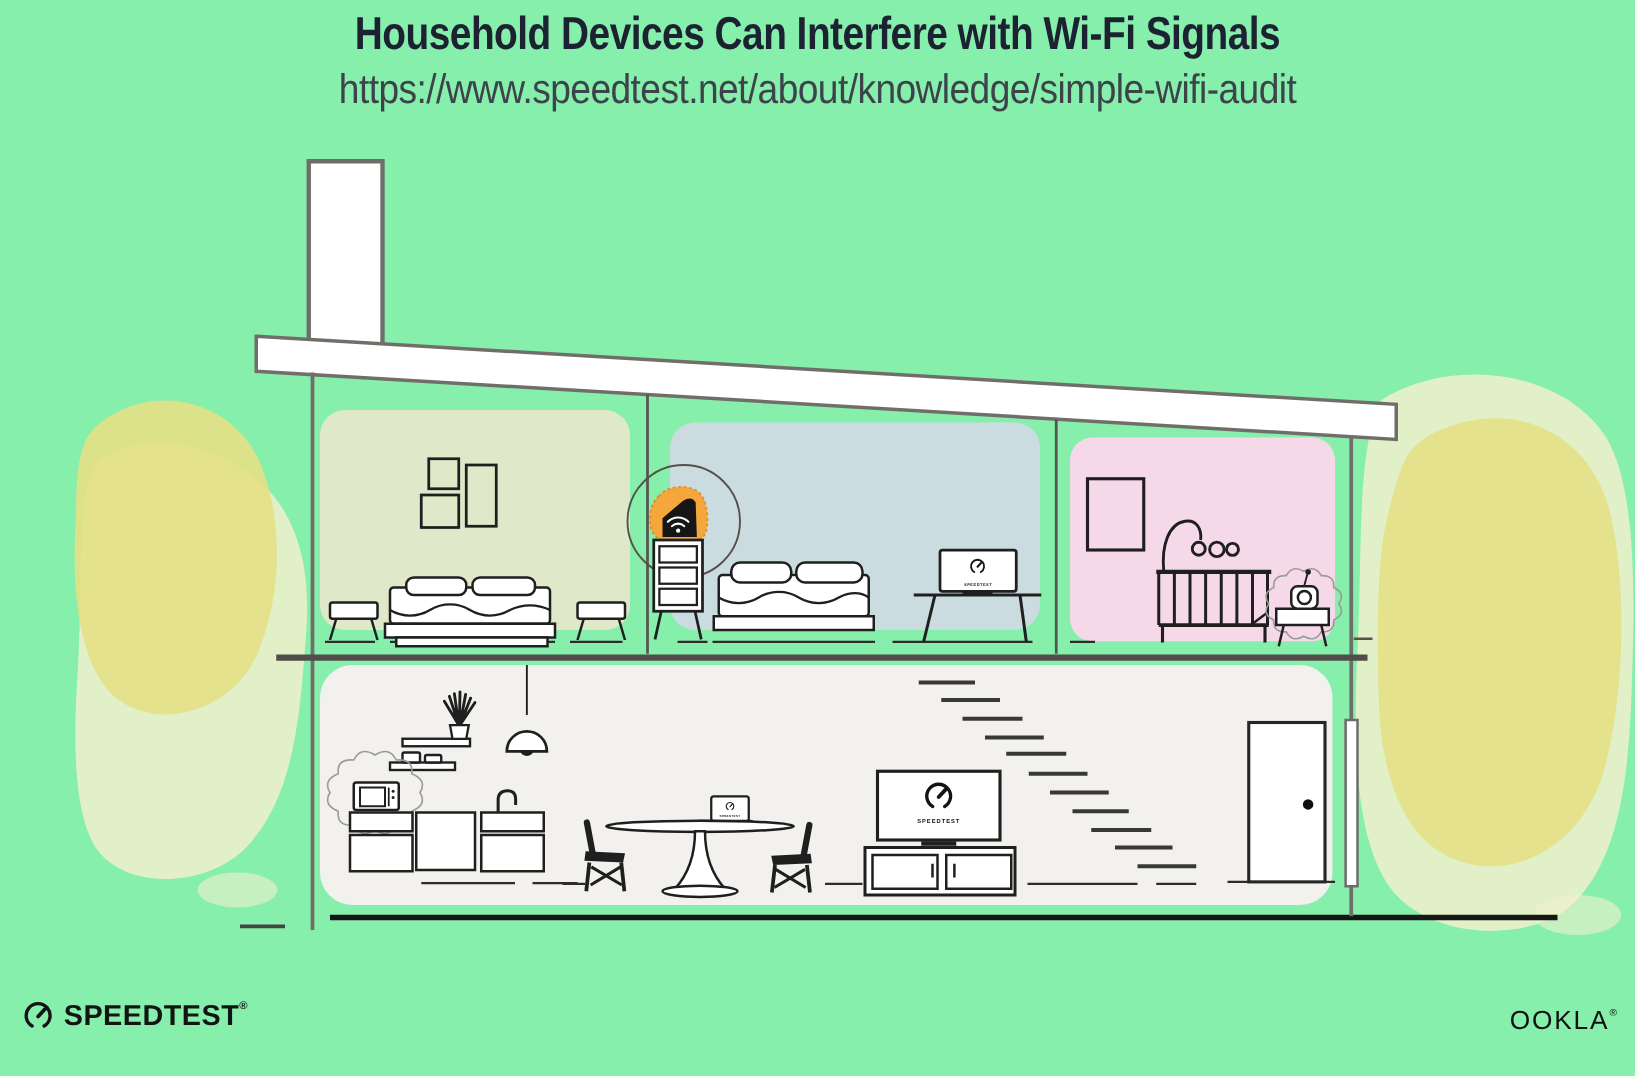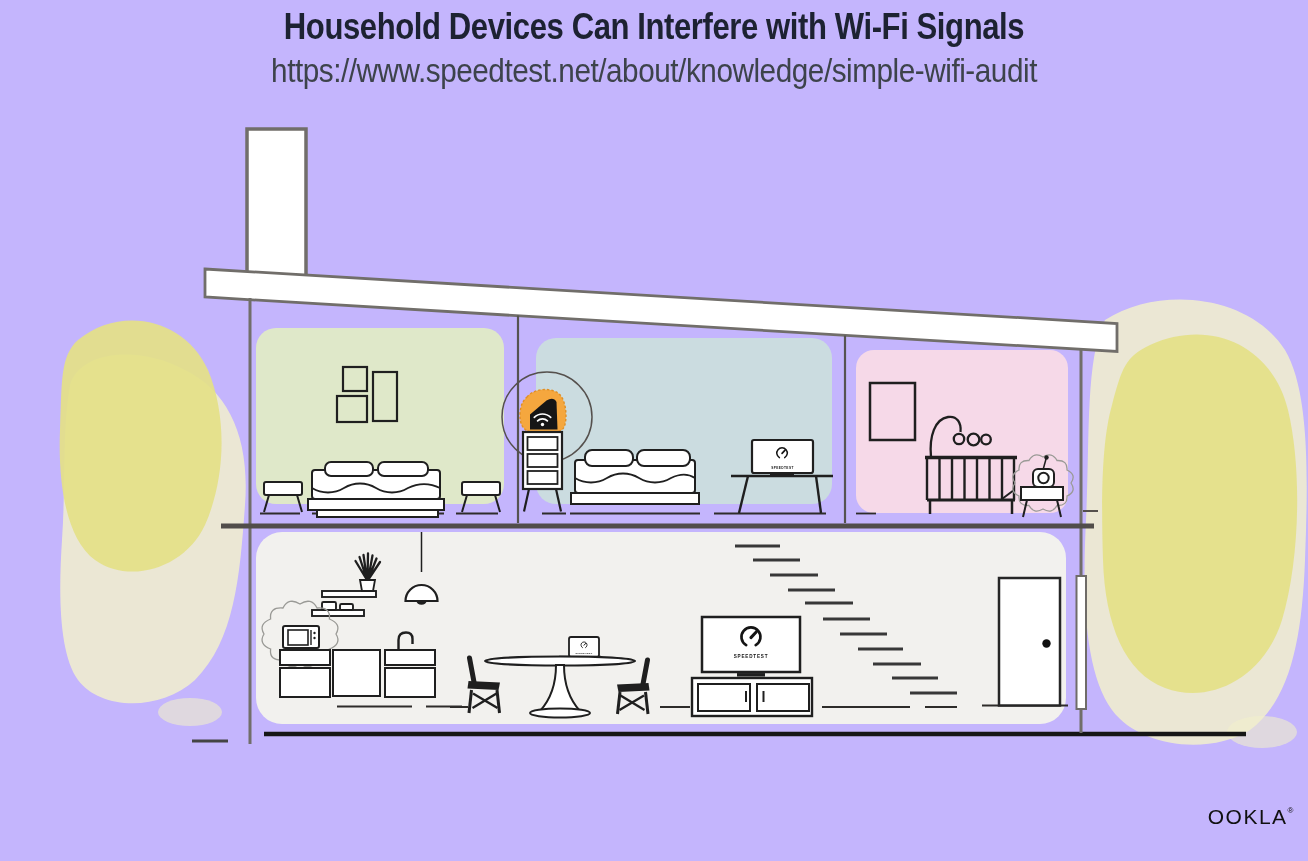--- a/index.html
+++ b/index.html
@@ -1,16 +1,16 @@
 <!DOCTYPE html>
 <html><head>
 <meta charset="utf-8">
 <style>
   html,body{margin:0;padding:0;background:#ffffff;}
-  .canvas{position:relative;width:1308px;height:861px;background:#c4b5fd;overflow:hidden;
+  .canvas{position:relative;width:1308px;height:861px;background:#86efac;overflow:hidden;
           font-family:"Liberation Sans",sans-serif;}
   .title{position:absolute;top:6px;left:0;width:100%;text-align:center;
          font-weight:bold;font-size:37px;letter-spacing:-0.5px;color:#1d2232;
          transform:scaleX(0.84);transform-origin:center;margin:0;}
   .url{position:absolute;top:52px;left:0;width:100%;text-align:center;
        font-weight:400;font-size:33px;letter-spacing:-0.5px;color:#3d434b;
        transform:scaleX(0.90);transform-origin:center;}
   .house{position:absolute;left:0;top:0;width:1308px;height:861px;}
   .footer-logo{position:absolute;left:17px;top:799px;display:flex;align-items:flex-start;gap:7px;color:#141414;}
   .footer-logo .st-text{font-weight:bold;font-size:23px;letter-spacing:0.4px;line-height:27px;}
@@ -279,18 +279,24 @@
         <rect x="527.5" y="454" width="30" height="13" stroke-width="1.8"></rect>
         <rect x="527.5" y="471" width="30" height="13" stroke-width="1.8"></rect>
         <line x1="529" y1="489" x2="524" y2="511.5" stroke-width="2.2"></line>
         <line x1="556" y1="489" x2="561" y2="511.5" stroke-width="2.2"></line>
       </g>
     </g>
 
     <rect x="1076.5" y="576" width="9.5" height="133" fill="#ffffff" stroke="#6F6C68" stroke-width="2"></rect>
   </svg>
 
+  <div class="footer-logo">
+    <svg width="27" height="27" viewBox="0 0 24 24" style="color:#141414">
+      <use href="#gauge"></use>
+    </svg>
+    <span class="st-text"><span>SPEEDTEST</span><sup>®</sup></span>
+  </div>
 
   <div class="ookla-logo">
     <span>OOKLA</span><sup>®</sup>
   </div>
 
 </div>
 
 </body></html>

